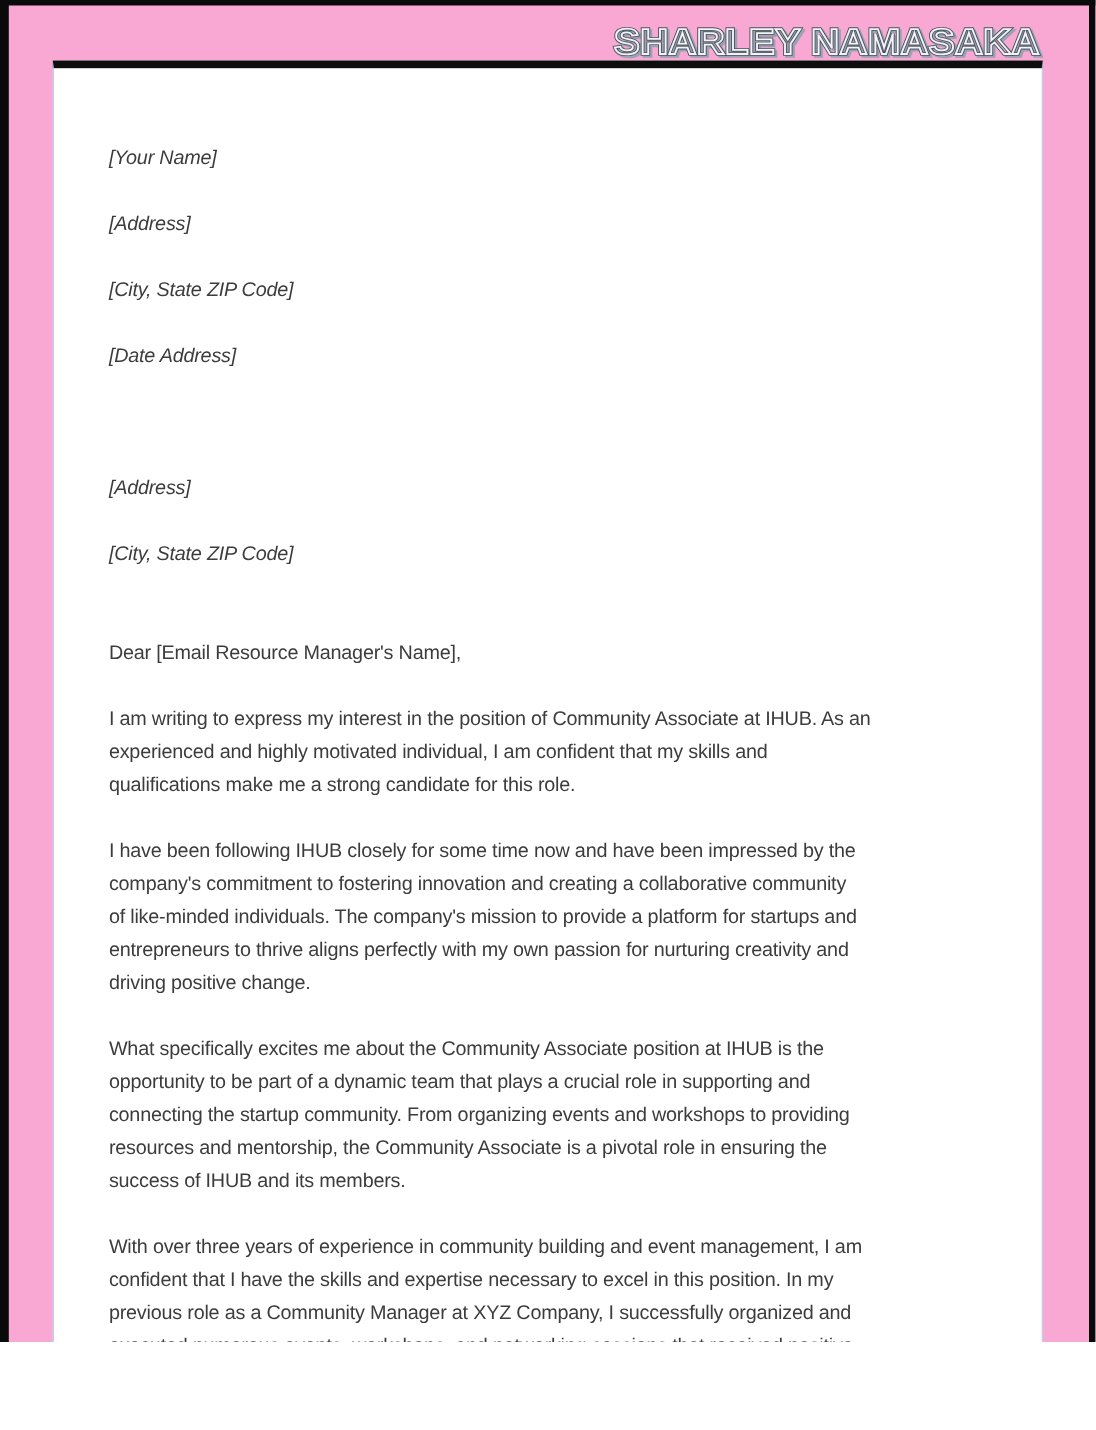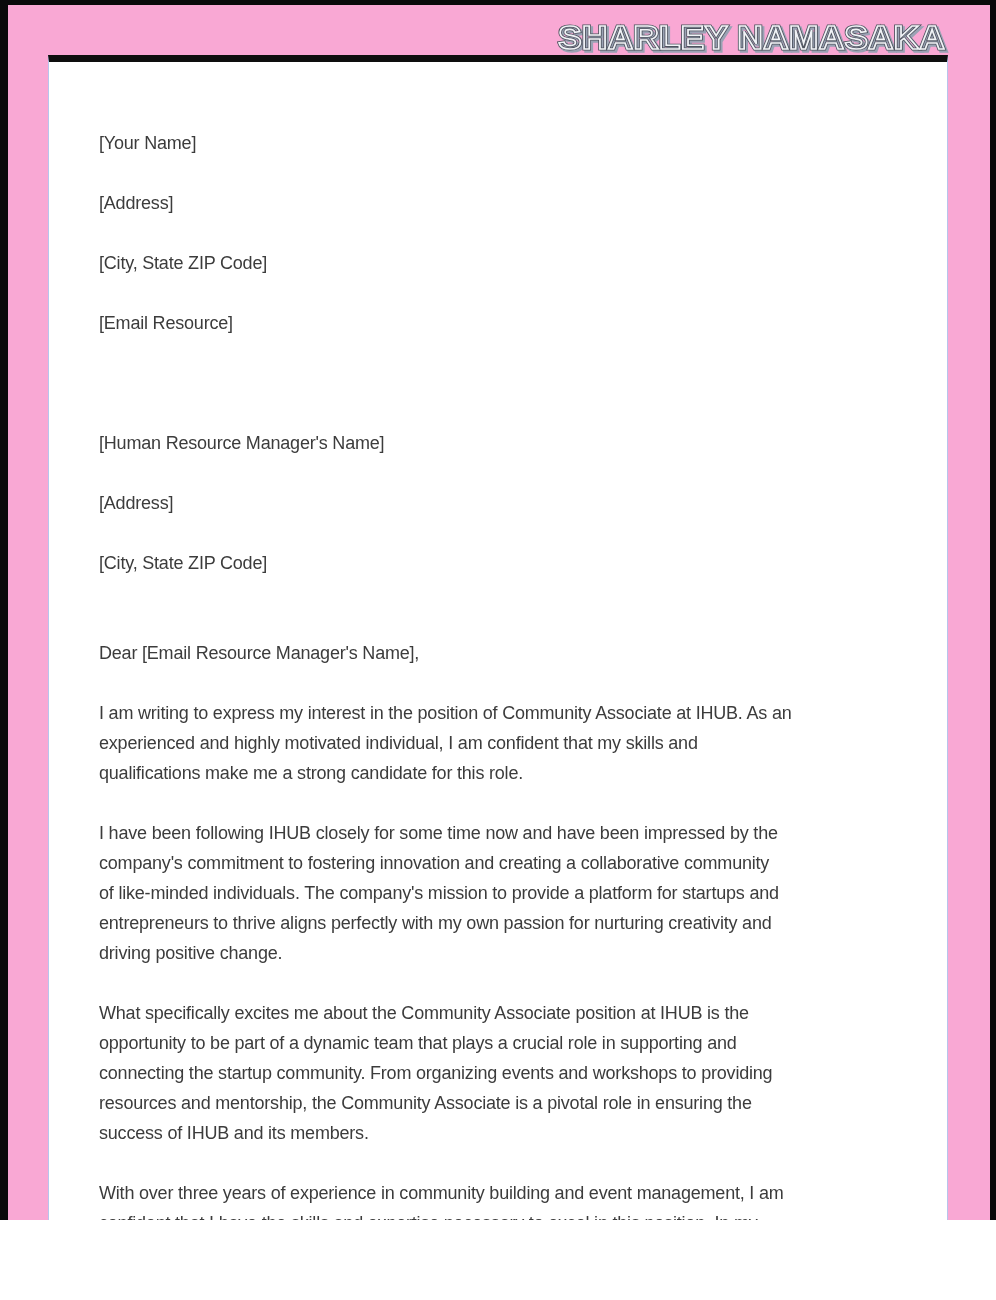--- a/index.html
+++ b/index.html
@@ -57,21 +57,21 @@
     position: absolute;
     left: 99px; top: 98px;
     width: 856px;
     z-index: 2;
     font-size: 18px;
     line-height: 30px;
     letter-spacing: -0.2px;
     color: #3c3c3c;
   }
   .block { margin: 0 0 30px 0; white-space: pre-line; }
-  .line  { height: 30px; }
+  .line  { height: 30px; font-style: italic; }
 
   .watermark {
     position: absolute;
     left: 843px; top: 1234px;
     z-index: 5;
     font-size: 16px;
     letter-spacing: -0.2px;
     color: #4e4e52;
   }
 </style>
@@ -87,25 +87,24 @@
   </svg>
 
   <div class="page"></div>
 
   <div class="letter">
 
     <div class="block">
       <div class="line">[Your Name]</div>
       <div class="line">[Address]</div>
       <div class="line">[City, State ZIP Code]</div>
-      <div class="line">[Email Resource]</div>
+      <div class="line">[Date Address]</div>
     </div>
 
     <div class="block">
-      <div class="line">[Human Resource Manager's Name]</div>
       <div class="line">[Address]</div>
       <div class="line">[City, State ZIP Code]</div>
     </div>
 
     <div class="block">Dear [Email Resource Manager's Name],</div>
 
     <div class="block">I am writing to express my interest in the position of Community Associate at IHUB. As an
 experienced and highly motivated individual, I am confident that my skills and
 qualifications make me a strong candidate for this role.</div>
     <div class="block">I have been following IHUB closely for some time now and have been impressed by the

